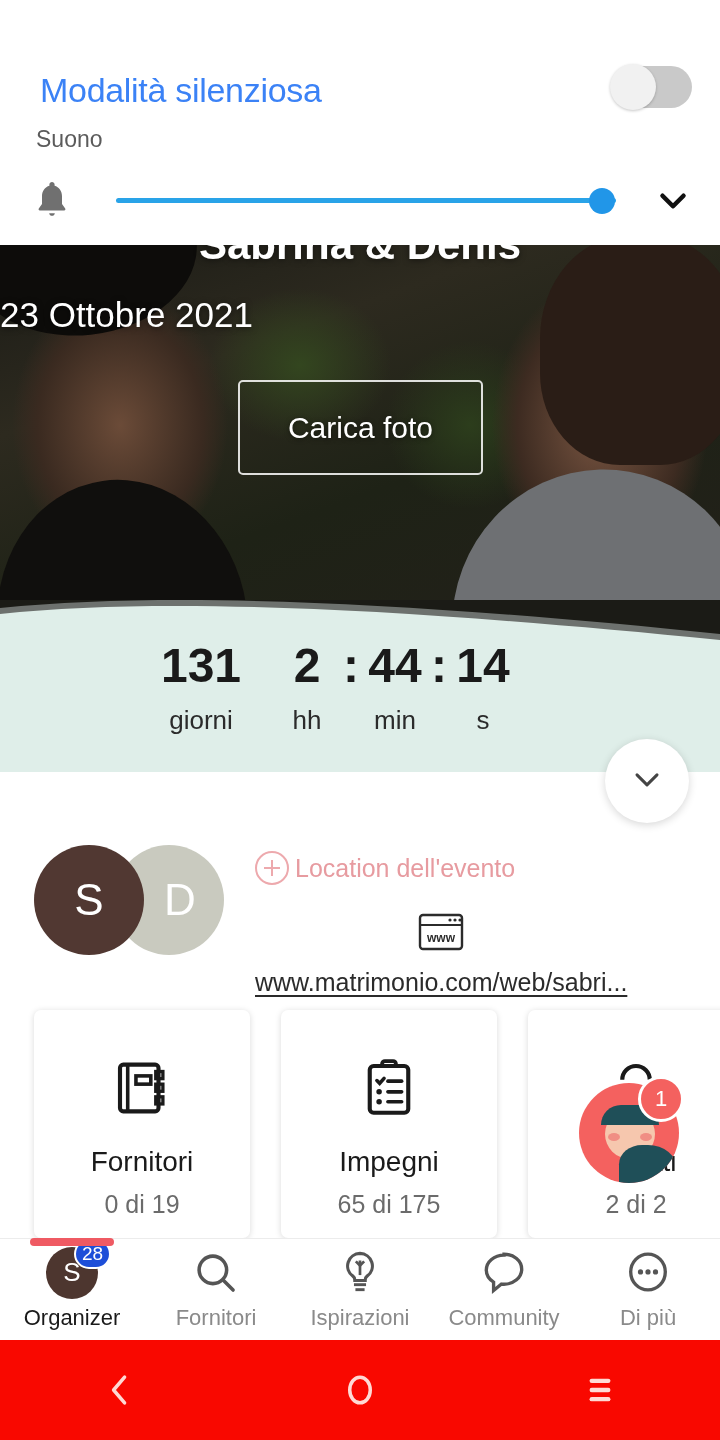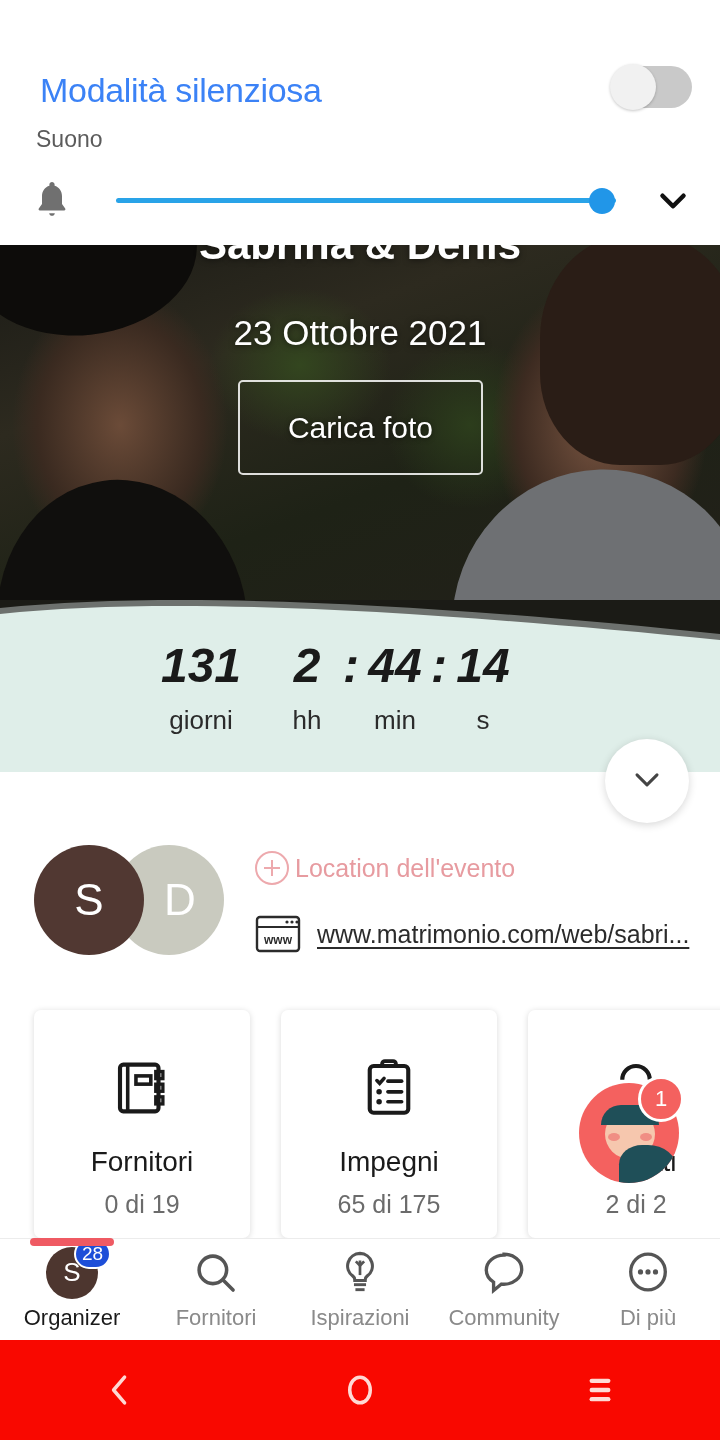--- a/index.html
+++ b/index.html
@@ -92,24 +92,23 @@
     position:absolute; right:-20px; top:-10px; width:200px; height:230px;
     background:#2a1d16; border-radius:45% 45% 40% 40%;
   }
   #hero-names{
     position:absolute; left:0; top:-24px; width:720px; text-align:center;
     font-size:42px; color:#ffffff; font-weight:700;
     text-shadow:0 1px 6px rgba(0,0,0,.5);
     white-space:nowrap; overflow:hidden;
   }
   #hero-date{
-    position:absolute; left:0; top:50px; width:720px; text-align:center;
+    position:absolute; left:0; top:50px; width:720px; text-align:left;
     font-size:35px; color:#ffffff; font-weight:400;
     text-shadow:0 1px 6px rgba(0,0,0,.55);
-    margin-top:18px;
   }
   #upload-photo-btn{
     position:absolute; left:238px; top:135px; width:245px; height:95px;
     border:2px solid rgba(255,255,255,.85); border-radius:5px;
     display:flex; align-items:center; justify-content:center;
     color:#fff; font-size:30px;
     text-shadow:0 1px 5px rgba(0,0,0,.5);
   }
 
   
@@ -118,21 +117,21 @@
     background:#dfeee9; overflow:hidden;
   }
   #countdown-wave{
     position:absolute; left:0; top:0; width:720px; height:45px;
   }
   #countdown-inner{
     position:absolute; left:0; top:38px; width:640px;
   }
   #countdown-values{
     display:flex; align-items:baseline; justify-content:center;
-    font-size:48px; font-weight:700; color:#1a1a1a; letter-spacing:0px;font-style:italic;
+    font-size:48px; font-weight:700; color:#1a1a1a; letter-spacing:0px;
   }
   #countdown-values .days{ width:150px; text-align:center; }
   #countdown-values .clock{ display:flex; align-items:baseline; }
   #countdown-values .seg{ width:62px; text-align:center; }
   #countdown-values .colon{ width:26px; text-align:center; font-weight:600; }
   #countdown-labels{
     display:flex; justify-content:center; margin-top:12px;
     font-size:26px; color:#2b2b2b;
   }
   #countdown-labels .days{ width:150px; text-align:center; }
@@ -174,21 +173,21 @@
     border:2px solid #eda9ad; position:relative; flex:none;
   }
   #plus-circle::before, #plus-circle::after{
     content:""; position:absolute; background:#eda9ad;
   }
   #plus-circle::before{ left:50%; top:7px; width:2px; height:16px; margin-left:-1px; }
   #plus-circle::after{ top:50%; left:7px; height:2px; width:16px; margin-top:-1px; }
 
   #website-link{
     position:absolute; left:255px; top:140px; height:44px;
-    display:flex; align-items:center; gap:16px;
+    display:flex; align-items:center; gap:16px;flex-direction:column;
   }
   #www-icon{ width:46px; height:40px; flex:none; }
   #website-url{
     font-size:25px; color:#2b2b2b;
     text-decoration:underline; text-underline-offset:4px;
     white-space:nowrap;
   }
 
   
   #cards-row{

